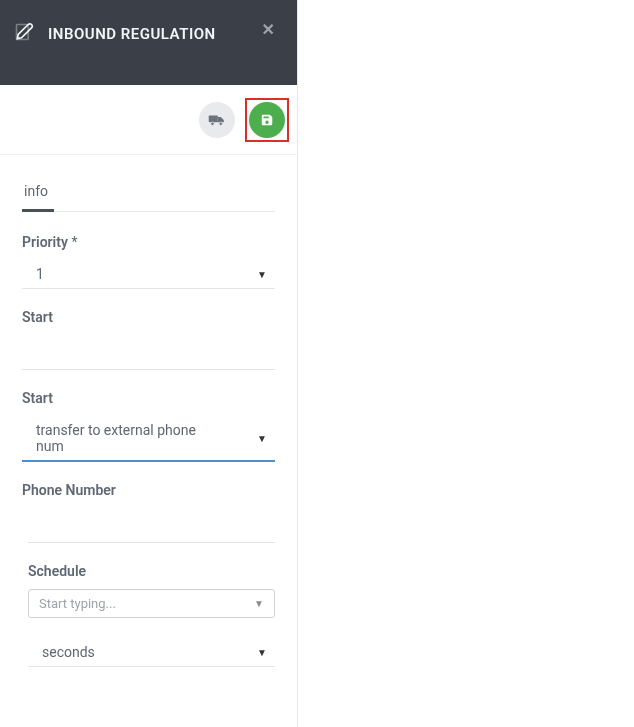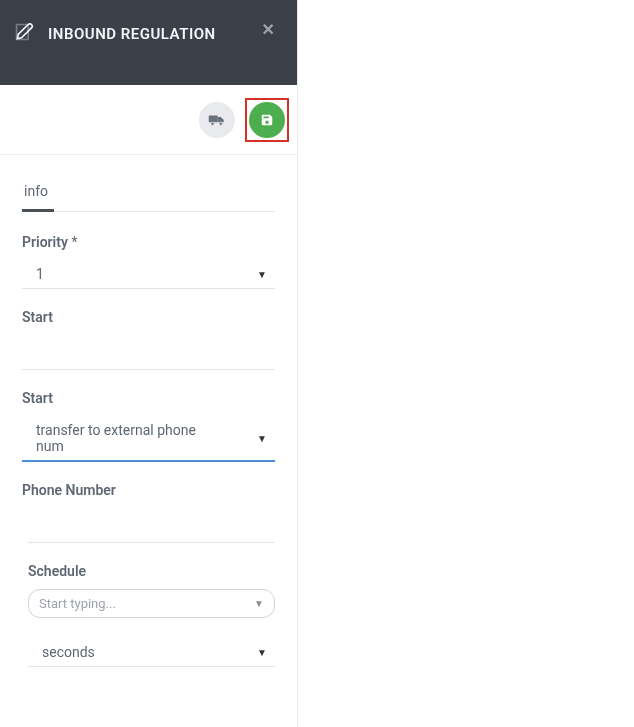--- a/index.html
+++ b/index.html
@@ -144,21 +144,21 @@
       font-size: 14px;
       color: #5e6773;
       outline: none;
       font-family: inherit;
     }
     .indented {
       padding-left: 6px;
     }
     .combo {
       border: 1px solid #cfd3d8;
-      border-radius: 12px;
+      border-radius: 3px;
       padding: 6px 10px;
       display: flex;
       align-items: center;
       justify-content: space-between;
       cursor: pointer;
       gap: 46px;
     }
     .combo-placeholder {
       color: #9ea3ab;
       font-size: 13px;

